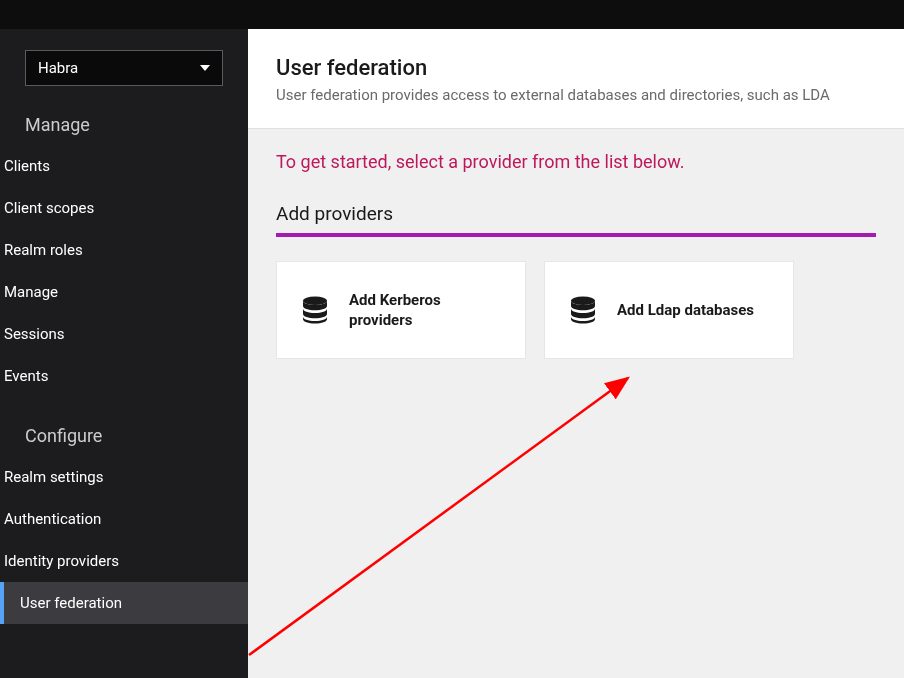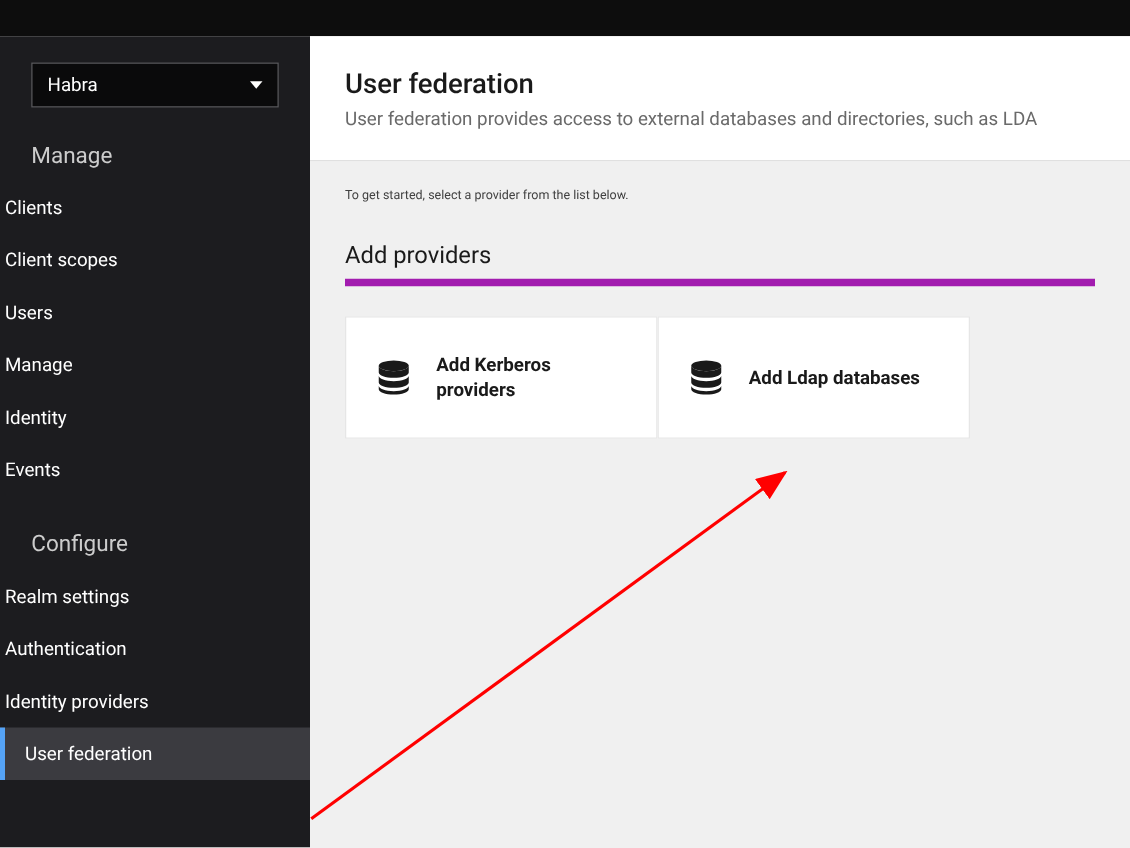--- a/index.html
+++ b/index.html
@@ -86,34 +86,35 @@
 .page-desc {
   font-size: 15px;
   color: #6a6a6a;
   margin-top: 6px;
   white-space: nowrap;
 }
 .content {
   padding: 22px 28px;
 }
 .instruction {
-  font-size: 10px;
-  color: #404040;
+  font-size: 18px;
+  color: #be185d;
   margin-bottom: 30px;
 }
 .section-title {
   font-size: 19px;
   color: #1a1a1a;
   font-weight: 400;
   padding-bottom: 8px;
-  border-bottom: 6px solid #a21caf;
+  border-bottom: 4px solid #a21caf;
   margin-bottom: 24px;
 }
 .cards {
   display: flex;
+  gap: 18px;
 }
 .card {
   background: #fff;
   width: 250px;
   height: 98px;
   border: 1px solid #e6e6e6;
   display: flex;
   align-items: center;
   padding: 0 22px;
   cursor: pointer;
@@ -145,23 +146,23 @@
 <div class="container">
   <div class="sidebar">
     <div class="realm-selector">
       <span>Habra</span>
       <span class="caret"></span>
     </div>
 
     <div class="section-header">Manage</div>
     <div class="nav-item">Clients</div>
     <div class="nav-item">Client scopes</div>
-    <div class="nav-item">Users</div>
+    <div class="nav-item">Realm roles</div>
     <div class="nav-item">Manage</div>
-    <div class="nav-item">Identity</div>
+    <div class="nav-item">Sessions</div>
     <div class="nav-item">Events</div>
 
     <div class="section-header">Configure</div>
     <div class="nav-item">Realm settings</div>
     <div class="nav-item">Authentication</div>
     <div class="nav-item">Identity providers</div>
     <div class="nav-item active">User federation</div>
   </div>
 
   <div class="main">

